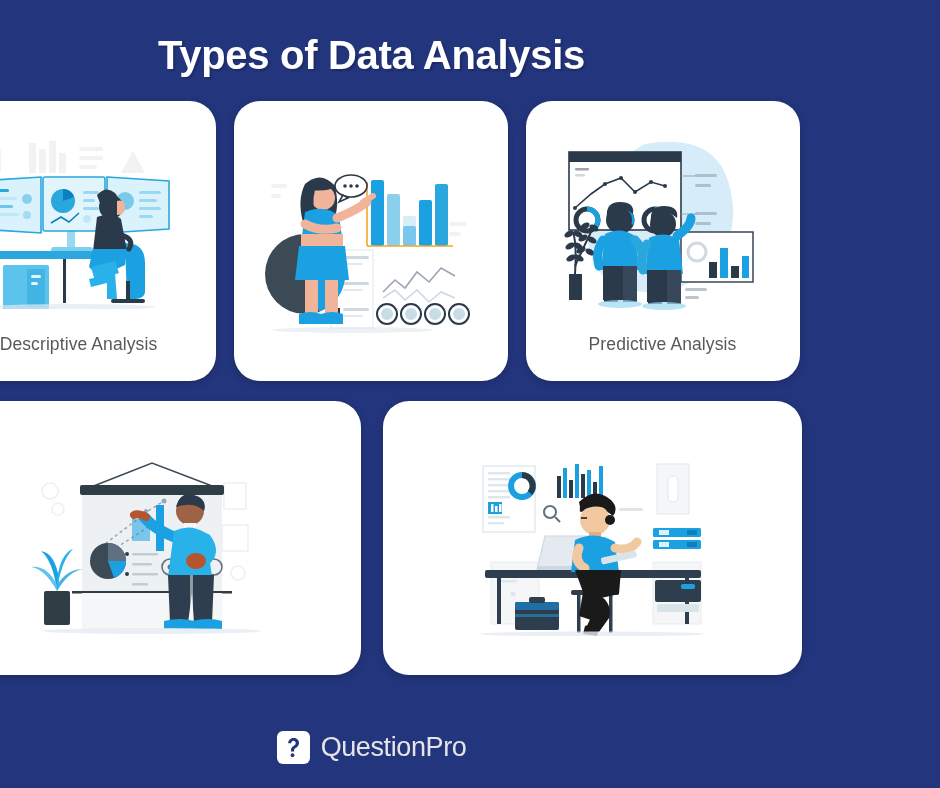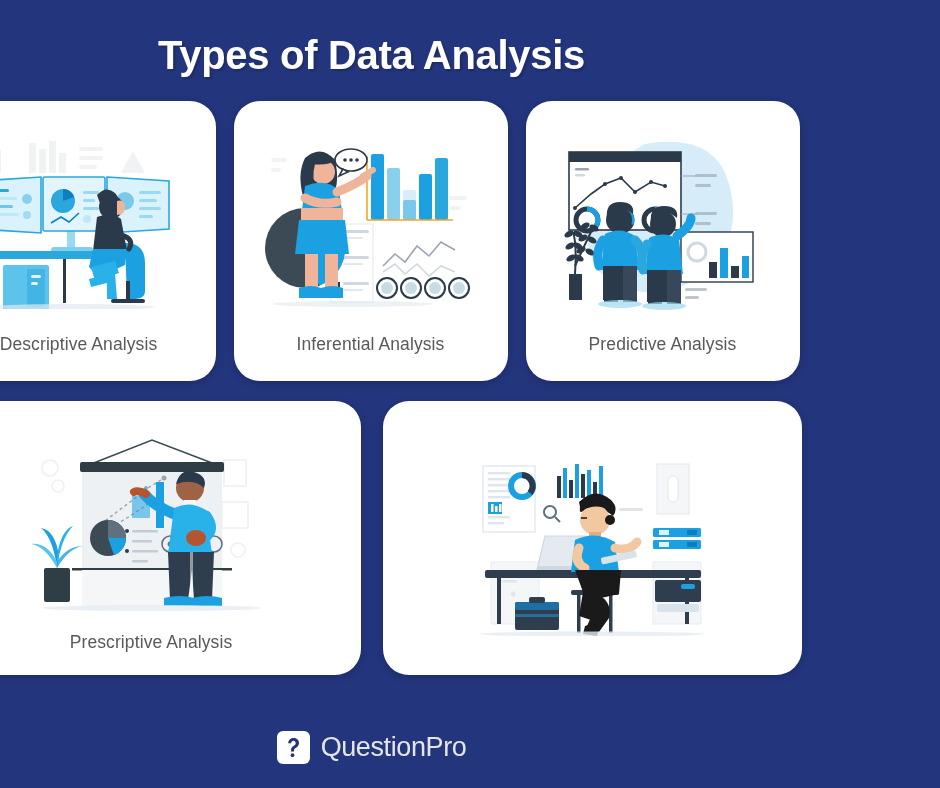--- a/index.html
+++ b/index.html
@@ -292,21 +292,20 @@
 
               <rect x="42" y="118" width="13" height="34" fill="#f0b49a"></rect>
               <rect x="62" y="118" width="13" height="34" fill="#f0b49a"></rect>
 
               <path d="M36 152 q12 -4 22 0 l0 10 l-22 0 z" fill="#1ba0e2"></path>
               <path d="M58 152 q12 -4 22 0 l0 10 l-22 0 z" fill="#1ba0e2"></path>
             </g>
             <ellipse cx="90" cy="168" rx="80" ry="3" fill="#dfe8f0" opacity="0.6"></ellipse>
           </svg>
         </div>
-        <div class="card-label">Inferential Analysis</div>
       </div>
 
       <div class="card card-top">
         <div class="art">
           <svg width="215" height="175" viewBox="0 0 215 175">
 
             <path d="M90 8 q70 -12 84 40 q14 52 -20 84 q-34 32 -78 22 q-44 -10 -44 -62 q0 -52 58 -84 z" fill="#cfe9f7" opacity="0.85"></path>
 
             <g>
               <rect x="14" y="16" width="112" height="78" fill="#ffffff" stroke="#2b3a4a" stroke-width="1.6"></rect>
@@ -482,21 +481,20 @@
 
               <path d="M144 120 l46 0 l-2 48 l-18 0 l-2 -30 l-4 30 l-18 0 z" fill="#2f3e4f"></path>
               <rect x="166" y="120" width="3" height="48" fill="#f4f6f8" opacity="0.5"></rect>
 
               <path d="M140 166 q16 -4 30 0 l0 8 l-30 0 z" fill="#1ba0e2"></path>
               <path d="M168 166 q16 -4 30 0 l0 8 l-30 0 z" fill="#1ba0e2"></path>
             </g>
             <ellipse cx="128" cy="176" rx="110" ry="3" fill="#e4ebf1" opacity="0.8"></ellipse>
           </svg>
         </div>
-        <div class="card-label">Prescriptive Analysis</div>
       </div>
 
       <div class="card card-bottom">
         <div class="art">
           <svg width="250" height="182" viewBox="0 0 250 182">
 
             <g>
               <rect x="16" y="12" width="52" height="66" fill="#ffffff" stroke="#e2e8ee" stroke-width="1.4"></rect>
               <g fill="#dfe6ec">
                 <rect x="21" y="18" width="22" height="2.4"></rect>

